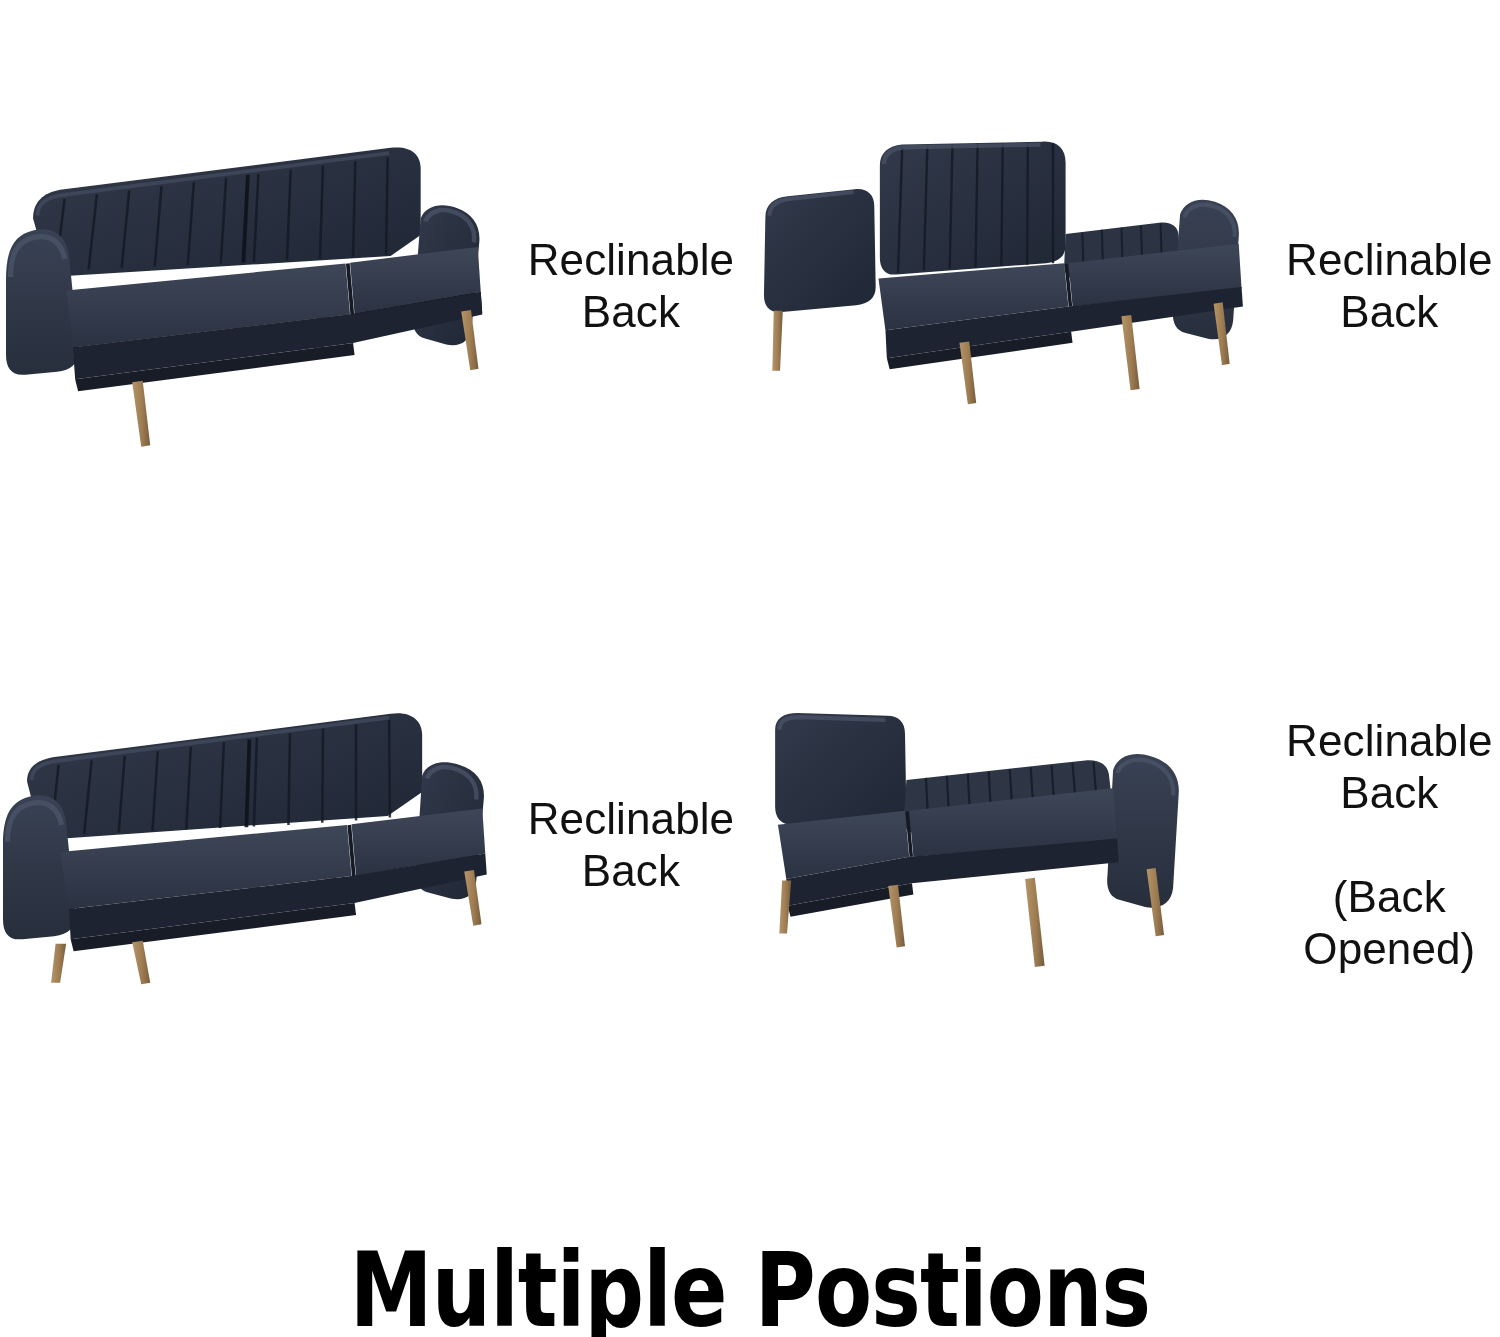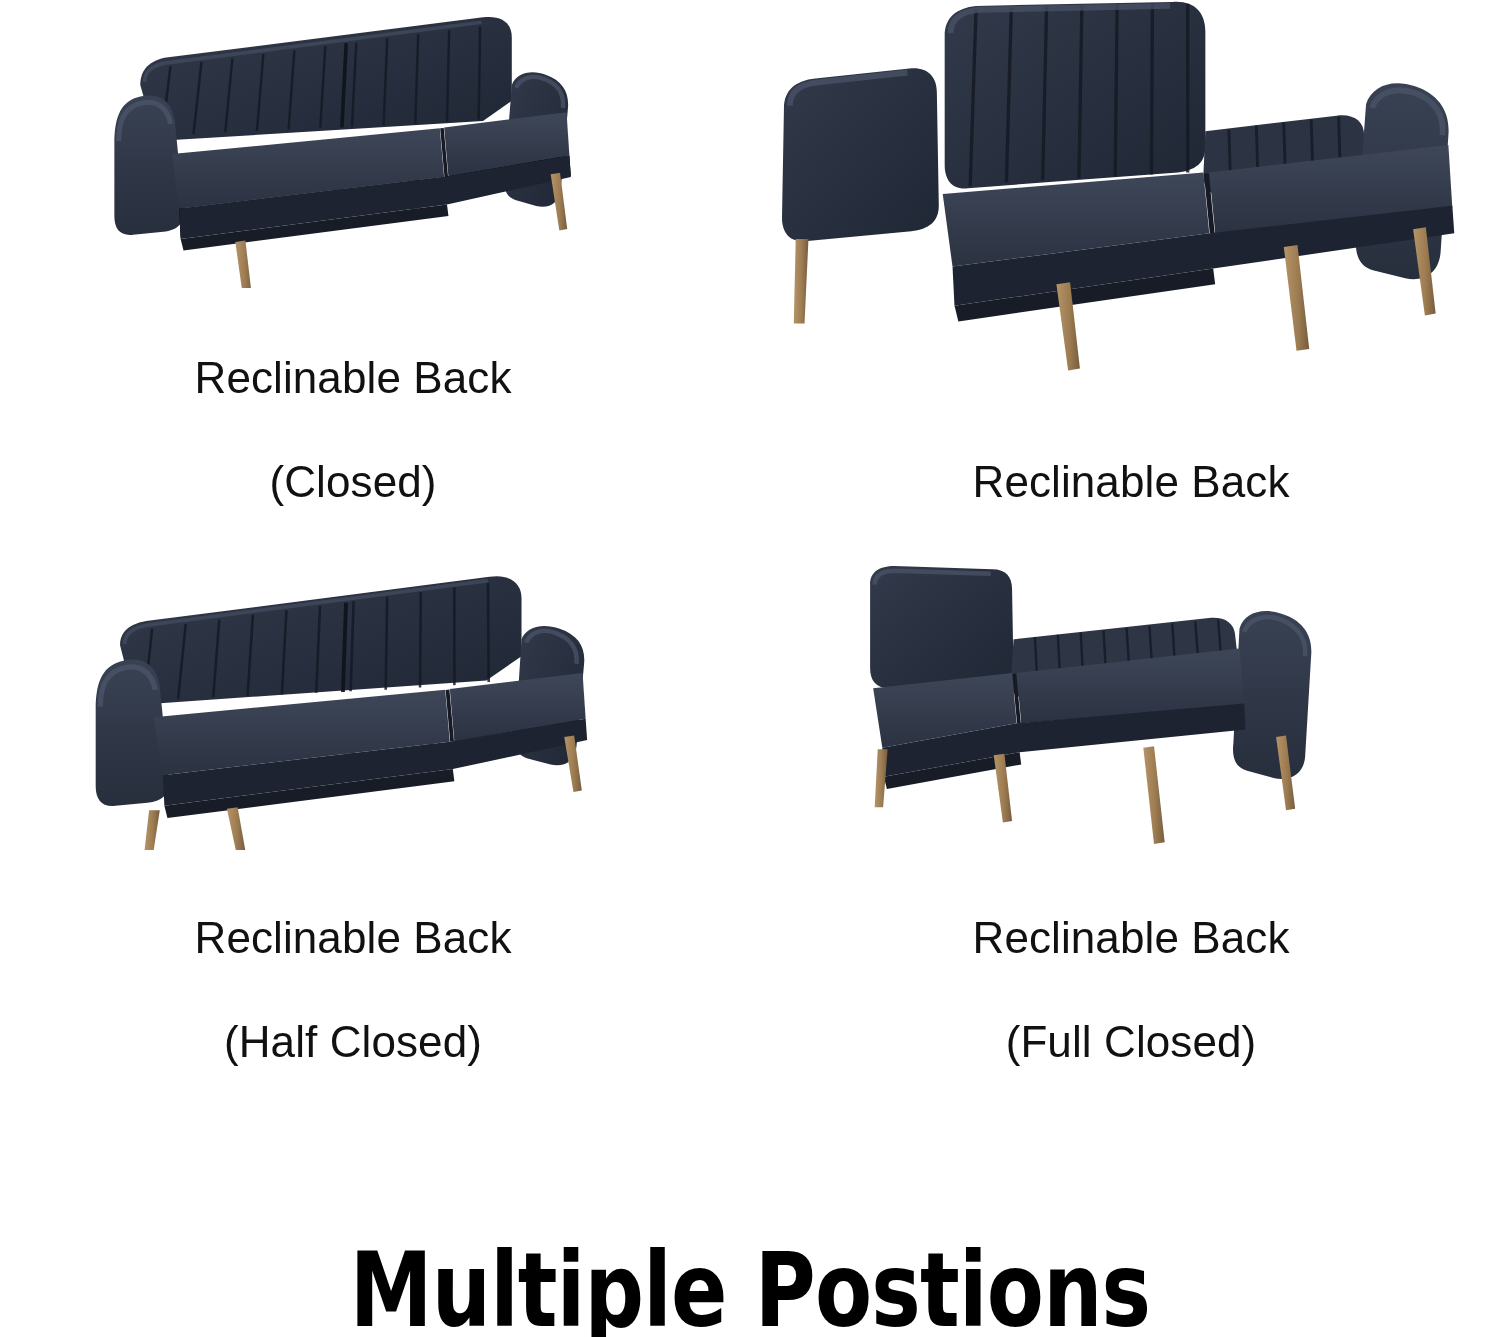--- a/index.html
+++ b/index.html
@@ -31,21 +31,21 @@
     width: 1500px;
     height: 1160px;
     display: grid;
     grid-template-columns: 750px 750px;
     grid-template-rows: 560px 560px;
   }
 
   .cell {
     position: relative;
     display: flex;
-    flex-direction: column;
+    flex-direction: row;
     align-items: center;
   }
 
   .figure {
     width: 740px;
     height: 400px;
     display: block;
   }
   .cell.row2 .figure {
     height: 380px;
@@ -159,21 +159,20 @@
         <path d="M100,332 L470,284 L472,300 L104,348 Z" fill="#171c27"></path>
 
         <g>
           <path d="M176,336 l14,-2 l10,86 l-12,2 z" fill="url(#legA)"></path>
           <path d="M614,242 l13,-2 l10,78 l-11,2 z" fill="url(#legA)"></path>
         </g>
       </svg>
 
       <div class="caption">
         <span class="l1">Reclinable Back</span>
-        <span class="l2">(Closed)</span>
       </div>
     </div>
 
     <div class="cell cell-split">
       <svg class="figure" viewBox="0 0 740 400">
 
         <path d="M22,110 C22,92 34,82 54,80 L150,70 C168,68 178,78 178,94 L180,210
                  C180,226 170,234 152,236 L46,246 C28,248 20,238 20,222 Z" fill="url(#fabB)"></path>
         <path d="M28,108 C28,94 38,86 56,84 L148,74" stroke="#4b5468" stroke-width="6" fill="none" opacity="0.75"></path>
 
@@ -267,21 +266,20 @@
 
         <g>
           <path d="M74,328 l14,0 l-8,52 l-12,0 z" fill="url(#legA)"></path>
           <path d="M176,326 l14,-2 l10,56 l-12,2 z" fill="url(#legA)"></path>
           <path d="M618,232 l13,-2 l10,72 l-11,2 z" fill="url(#legA)"></path>
         </g>
       </svg>
 
       <div class="caption">
         <span class="l1">Reclinable Back</span>
-        <span class="l2">(Half Closed)</span>
       </div>
     </div>
 
     <div class="cell row2 cell-full">
       <svg class="figure" viewBox="0 0 740 380">
 
         <path d="M36,32 C36,16 48,8 68,8 L196,12 C214,12 222,22 222,38 L224,150
                  C224,166 214,174 196,174 L60,168 C44,168 36,158 36,142 Z" fill="url(#fabB)"></path>
         <path d="M42,32 C42,20 52,14 70,14 L194,18" stroke="#4b5468" stroke-width="6" fill="none" opacity="0.75"></path>
 
@@ -313,21 +311,21 @@
         <g>
           <path d="M46,248 l13,0 l-6,76 l-11,0 z" fill="url(#legA)"></path>
           <path d="M198,256 l14,-2 l10,88 l-12,2 z" fill="url(#legA)"></path>
           <path d="M394,246 l14,-2 l14,126 l-14,2 z" fill="url(#legA)"></path>
           <path d="M568,232 l13,-2 l12,96 l-12,2 z" fill="url(#legA)"></path>
         </g>
       </svg>
 
       <div class="caption">
         <span class="l1">Reclinable Back</span>
-        <span class="l2">(Full Closed)</span>
+        <span class="l2">(Back Opened)</span>
       </div>
     </div>
 
   </div>
 
   <div class="headline">Multiple Postions</div>
 
 </div>
 
 </body></html>

